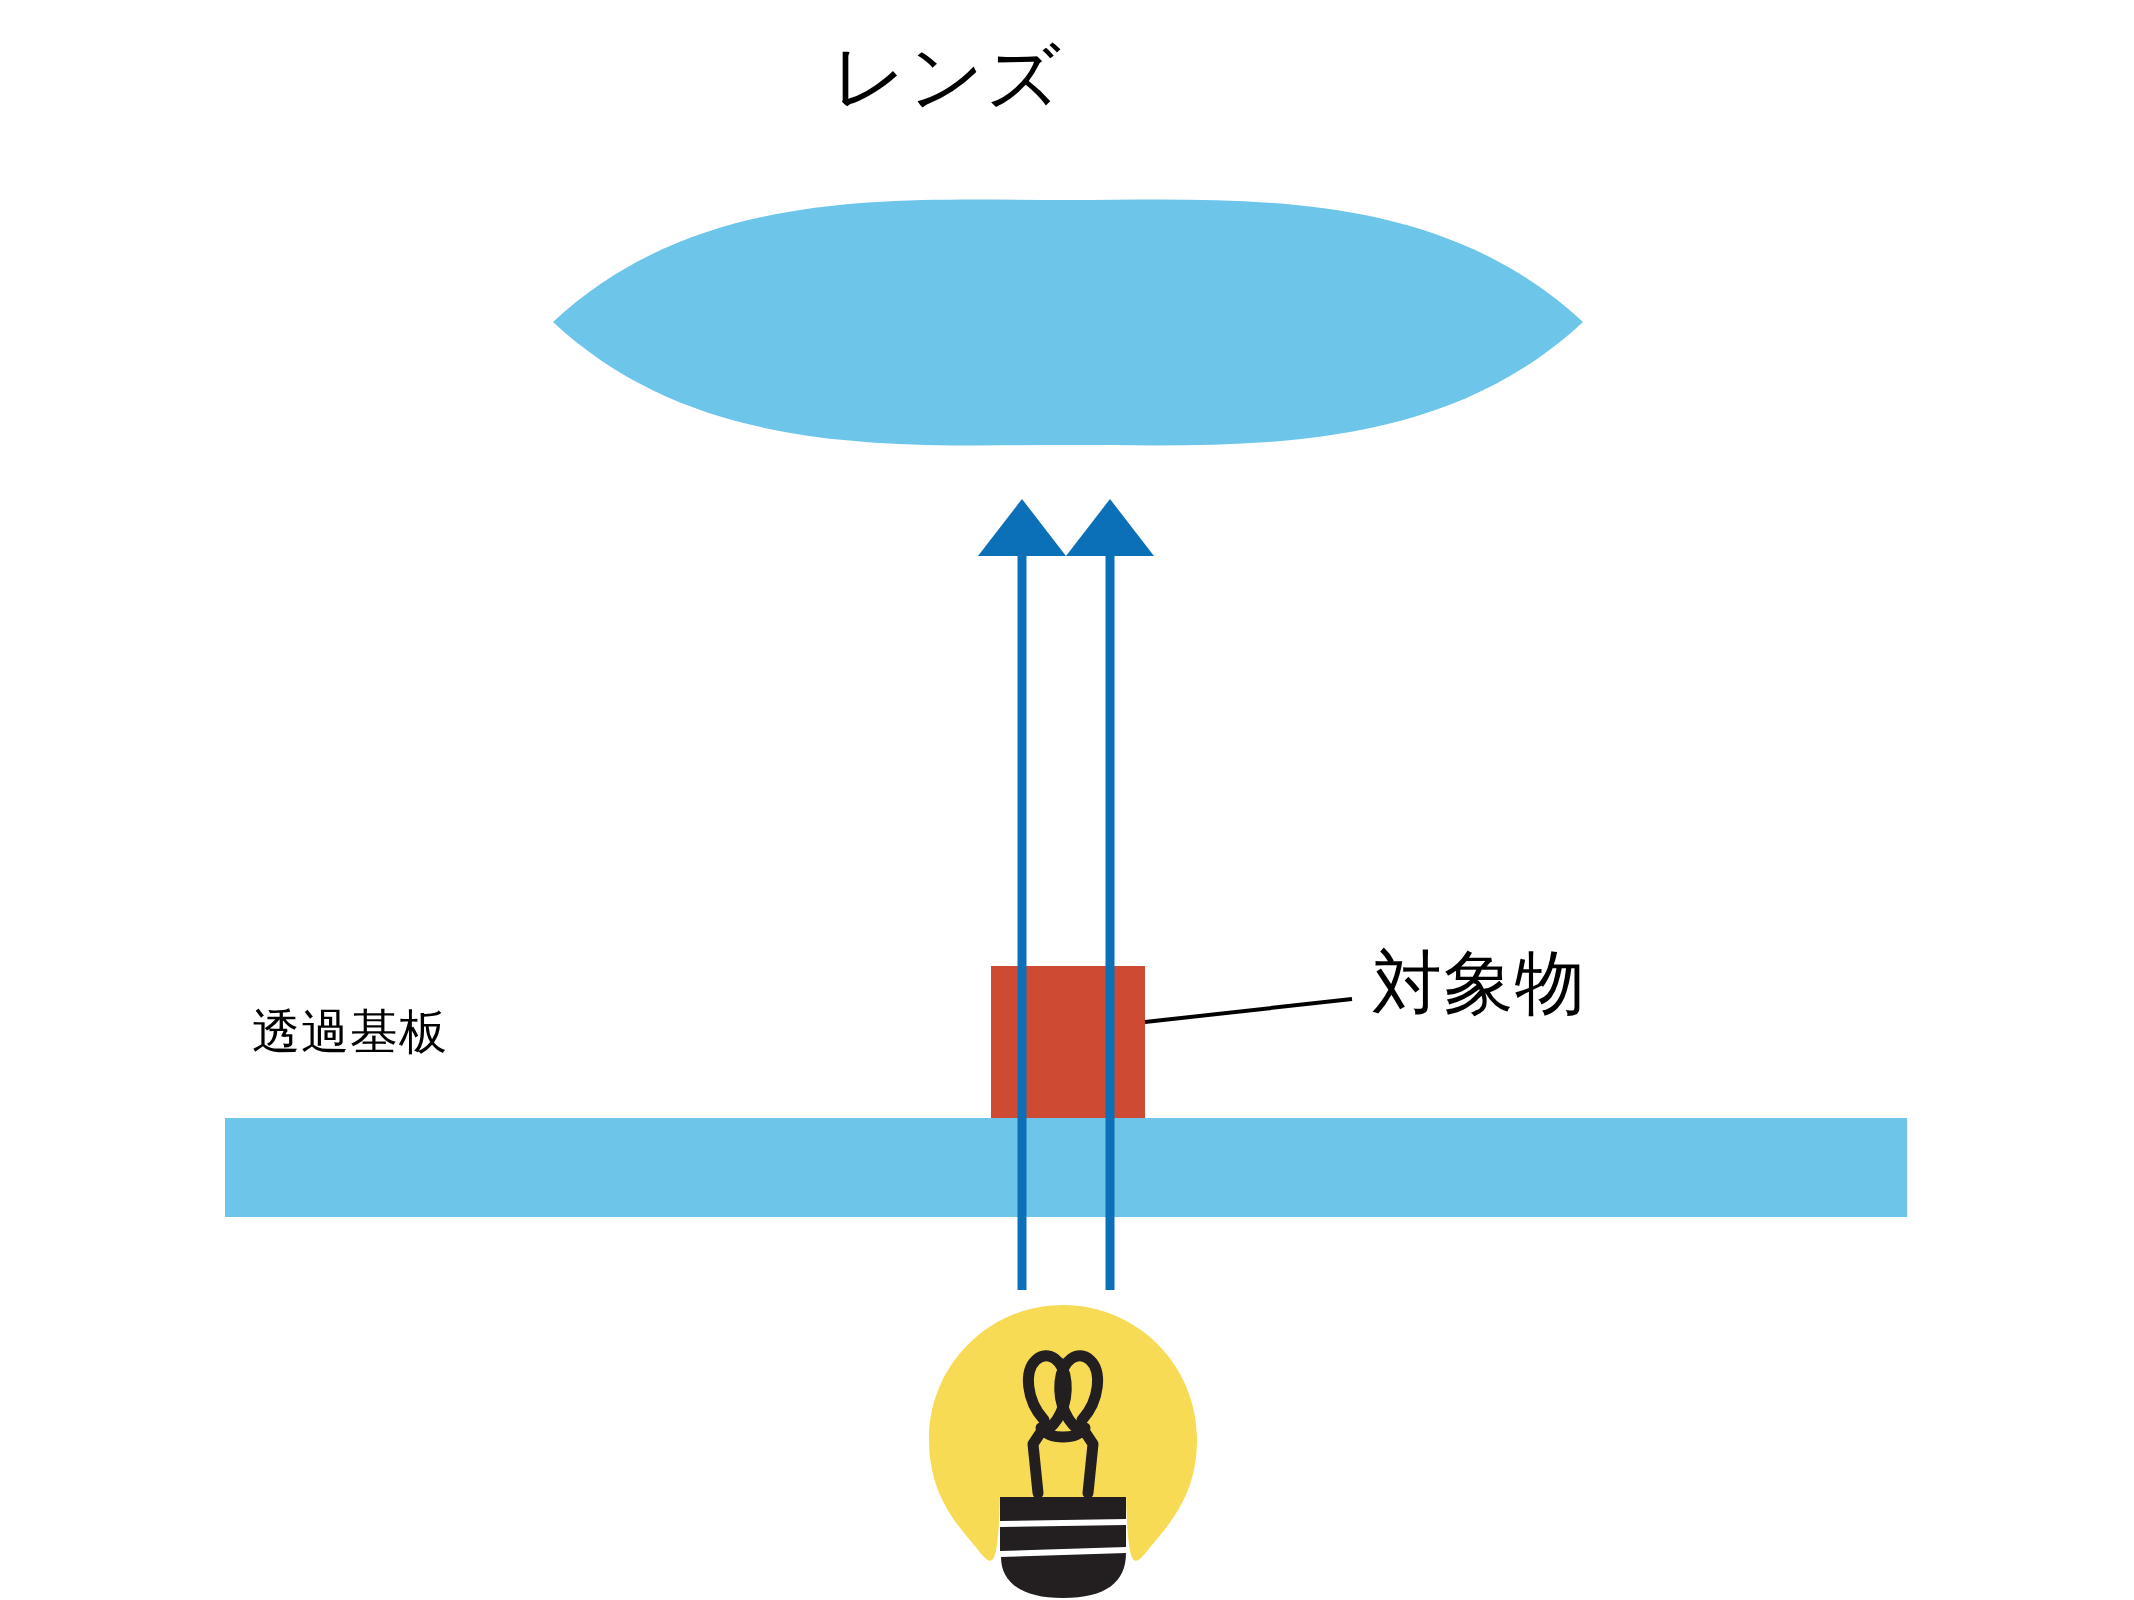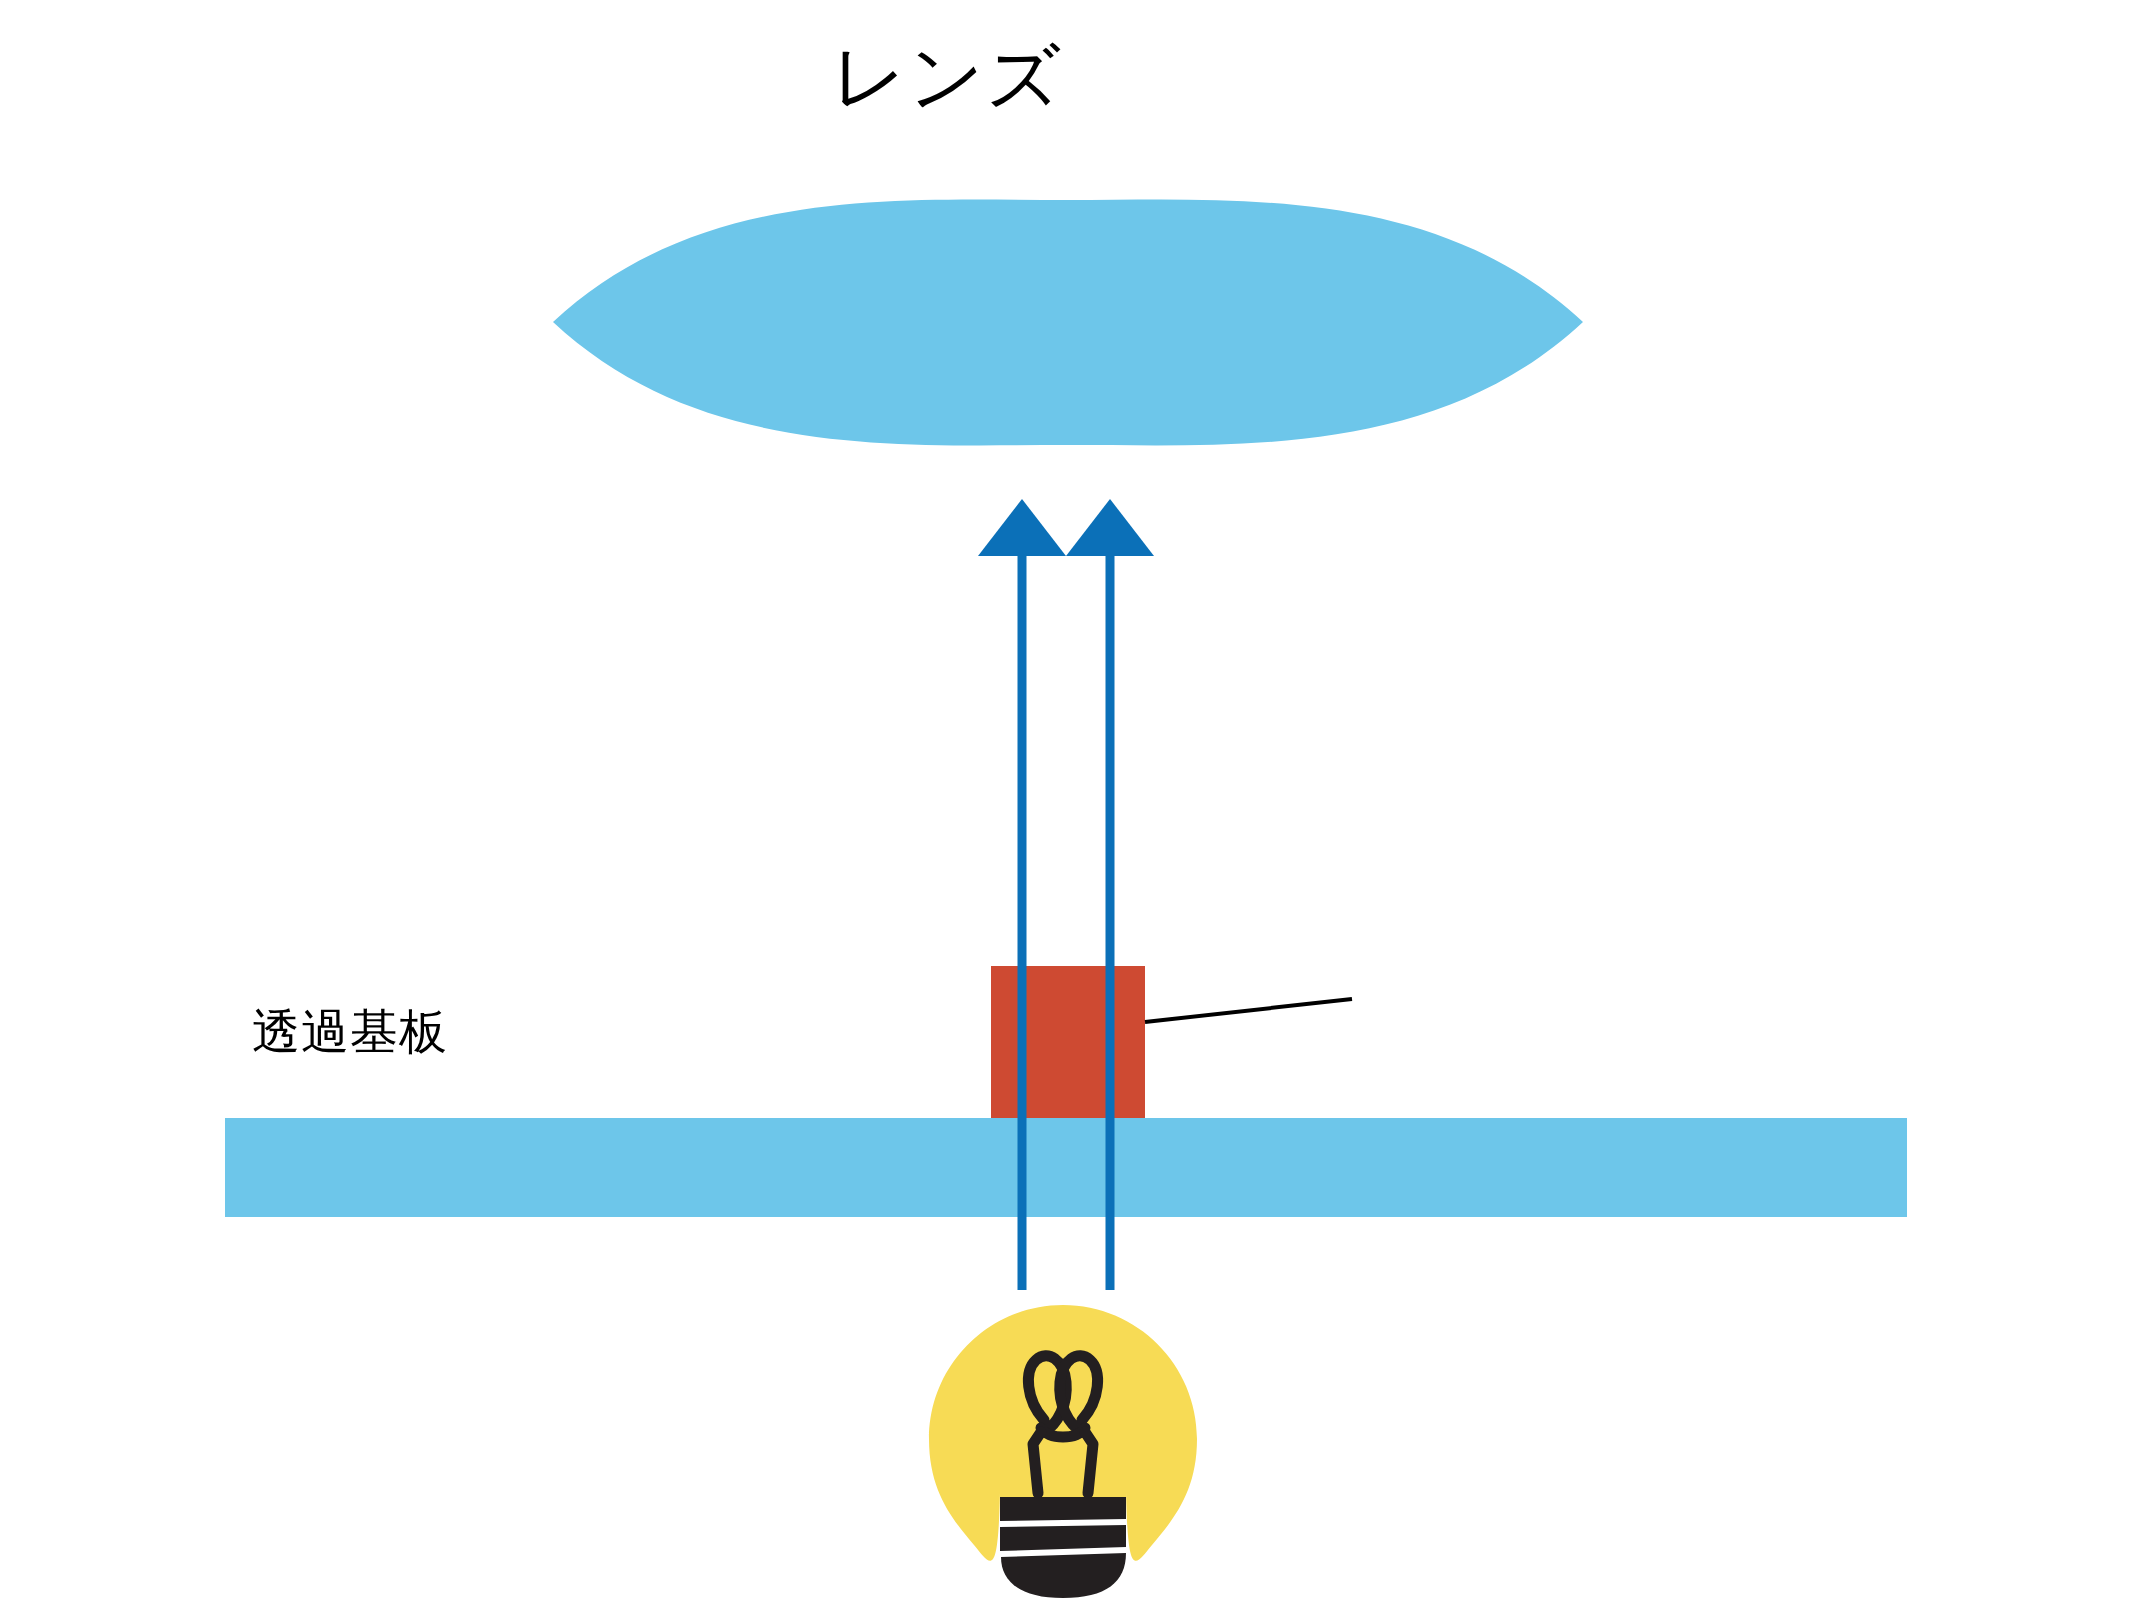--- a/index.html
+++ b/index.html
@@ -116,14 +116,15 @@
                  C 1021 1598, 1001 1582, 1001 1557 Z"></path>
         <path d="M 1028 1601 C 1036 1618, 1090 1618, 1098 1601 Z"></path>
       </g>
     </g>
   </svg>
 
   <div class="diagram-label" id="label-lens">レンズ</div>
 
   <div class="diagram-label" id="label-substrate">透過基板</div>
 
+  <div class="diagram-label" id="label-object">対象物</div>
 
 </div>
 
 </body></html>

